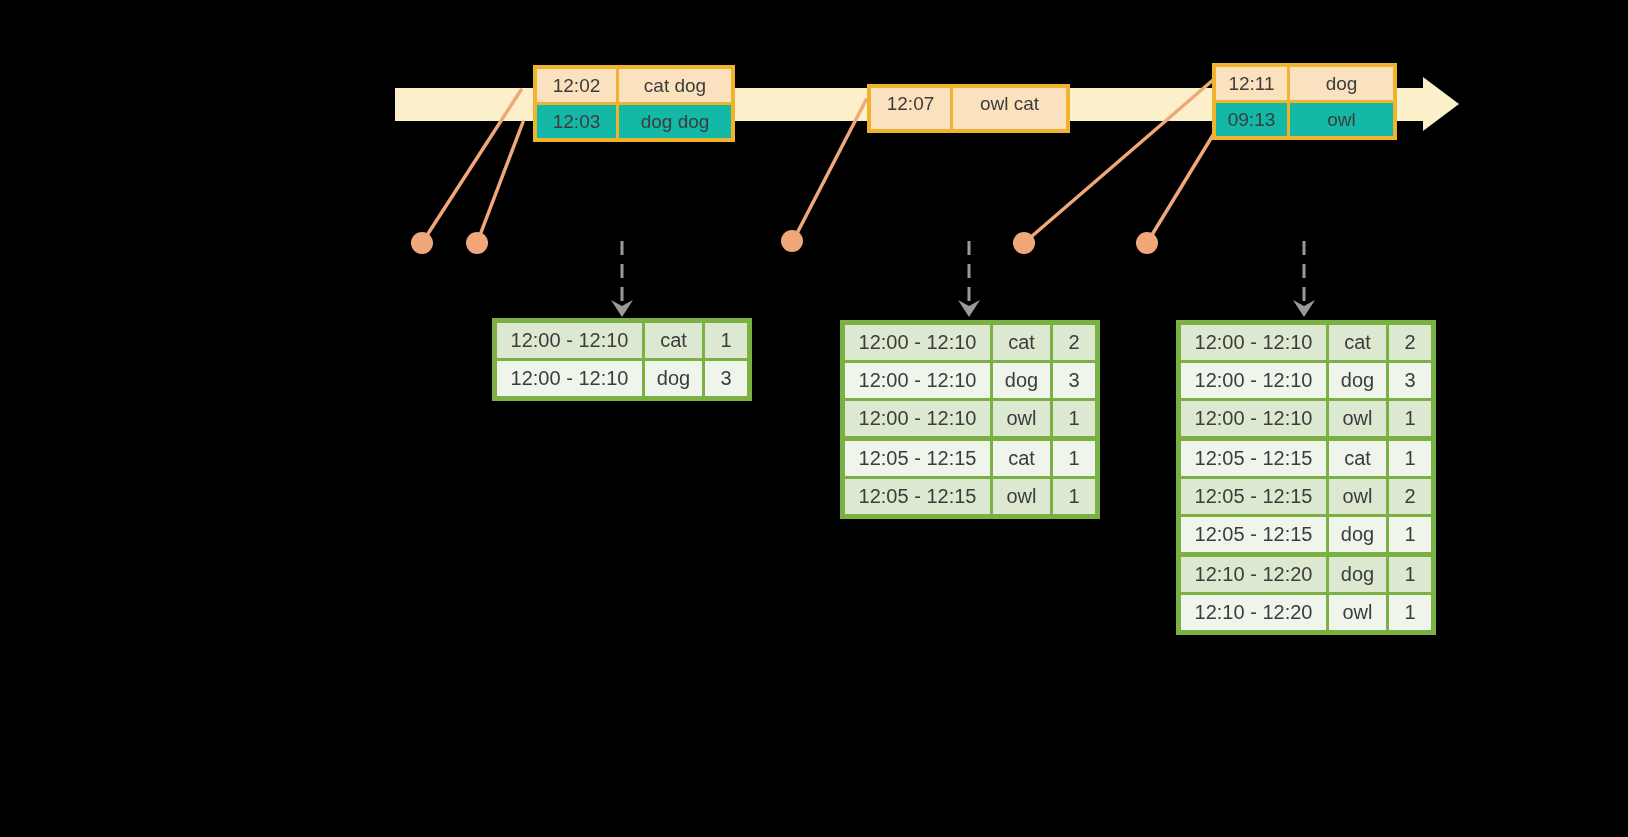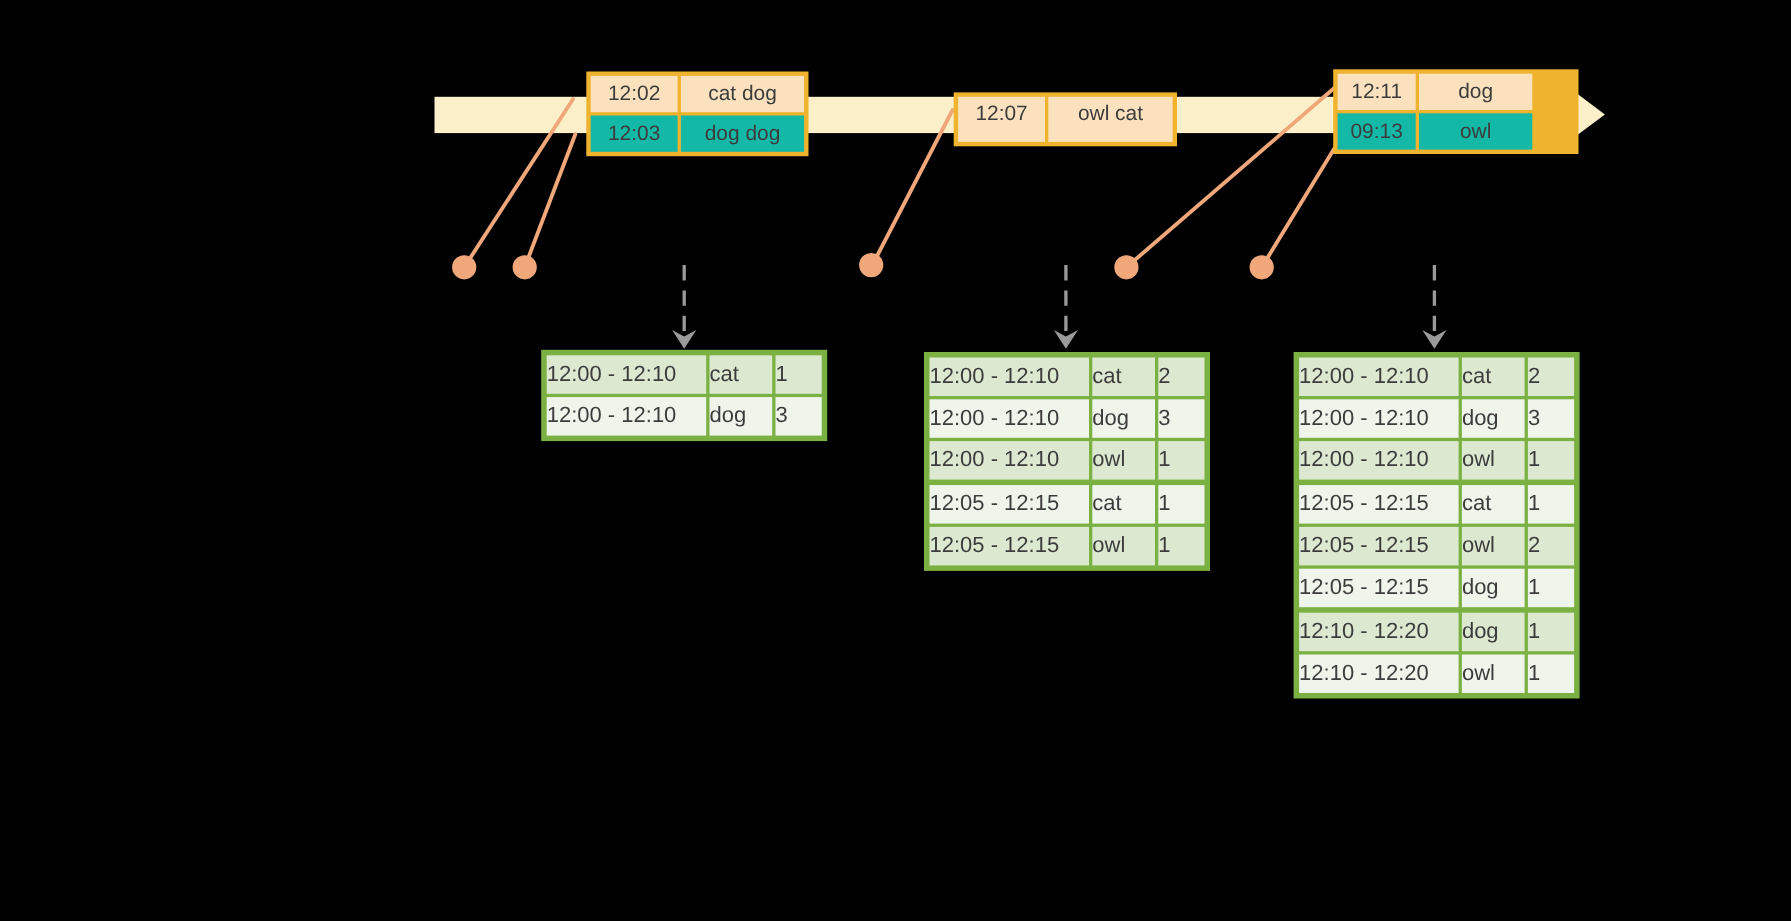--- a/index.html
+++ b/index.html
@@ -34,40 +34,41 @@
     white-space:nowrap;
     overflow:hidden;
   }
   .event-row.dark > div{background:#FBE1BE;}
   .event-row.light > div{background:#14b8a6;}
   .et1{left:521px;top:65px;width:202px;margin-left:12px;}
   .et1 .event-row{grid-template-columns:79px 112px;}
   .et2{left:867px;top:84px;width:203px;}
   .et2 .event-row{grid-template-columns:79px 113px;}
   .et2 .event-row > div{height:41px;line-height:31px;}
-  .et3{left:1212px;top:63px;width:223px;}
+  .et3{left:1212px;top:63px;width:185px;}
   .et3 .event-row{grid-template-columns:71px 103px;}
 
   
   .result-table{
     position:absolute;
     background:#7BB142;
     padding:5px;
     box-sizing:border-box;
     width:260px;
   }
   .result-row{
     display:grid;
     grid-template-columns:145px 57px 42px;
     column-gap:3px;
     margin-top:3px;
   }
   .result-row:first-child{margin-top:0;}
   .result-row.group-start{margin-top:5px;}
   .result-row > div{
+    text-align:center;
     font-size:20px;
     line-height:35px;
     height:35px;
     white-space:nowrap;
     overflow:hidden;
   }
   .result-row.dark > div{background:#DCE9D0;}
   .result-row.light > div{background:#F0F5EC;}
   .rt1{left:492px;top:318px;}
   .rt2{left:840px;top:320px;}

